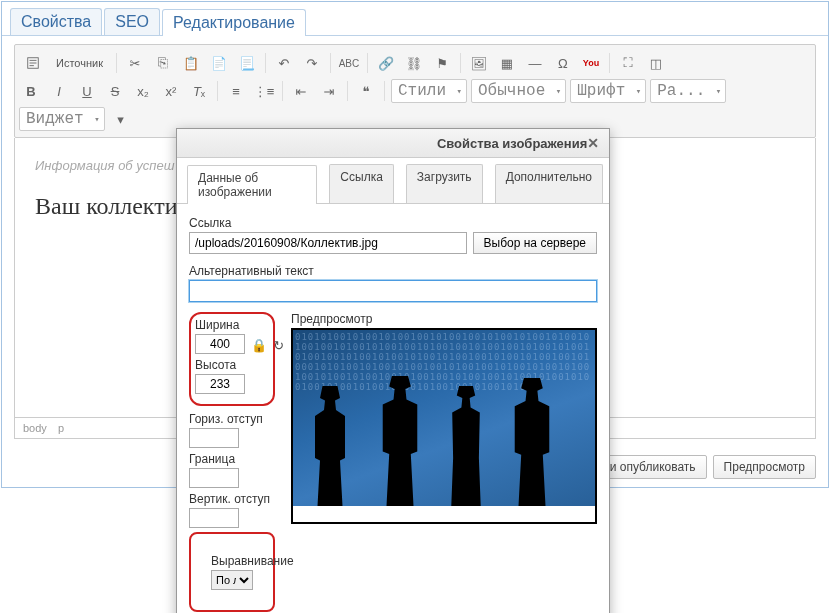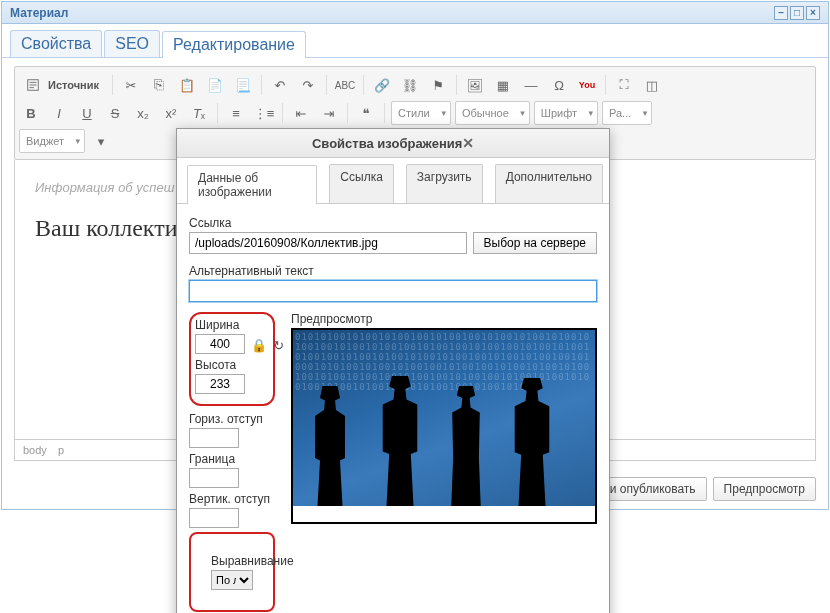--- a/index.html
+++ b/index.html
@@ -8,35 +8,35 @@
 .titlebar { background: linear-gradient(#e4eef8,#d4e4f4); border-bottom: 1px solid #a4c3e2; padding: 4px 8px; color: #3a6ea5; font-weight: bold; display: flex; justify-content: space-between; align-items: center; font-size: 12px; height: 22px; }
 .titlebar .icons { display: flex; gap: 2px; }
 .titlebar .icons span { width: 14px; height: 14px; border: 1px solid #7da2c8; display: flex; align-items: center; justify-content: center; font-size: 10px; color: #3a6ea5; background: #e8f0f8; cursor: pointer; }
 .tabs { display: flex; padding: 6px 8px 0 8px; gap: 2px; border-bottom: 1px solid #bcd2e8; }
 .tab { padding: 4px 10px; border: 1px solid #bcd2e8; border-bottom: none; background: #f0f5fa; color: #3a6ea5; font-size: 16px; cursor: pointer; border-radius: 3px 3px 0 0; }
 .tab.active { background: #fff; color: #3a6ea5; position: relative; top: 1px; }
 .editor-wrap { padding: 8px 12px; }
 .toolbar { border: 1px solid #ccc; background: #f5f5f5; padding: 4px; border-radius: 2px; }
 .tb-row { display: flex; align-items: center; gap: 4px; padding: 2px 0; flex-wrap: wrap; }
 .tb-btn { width: 24px; height: 24px; border: 1px solid transparent; display: flex; align-items: center; justify-content: center; color: #666; cursor: pointer; border-radius: 2px; font-size: 13px; }
-.tb-src { width: auto; padding: 0 6px; gap: 8px; font-size: 11px; color: #555; font-weight: bold; }
+.tb-src { width: auto; padding: 0 6px; gap: 16px; font-size: 11px; color: #555; }
 .tb-sep { width: 1px; height: 20px; background: #ddd; margin: 0 2px; }
-.tb-combo { height: 24px; border: 1px solid #ccc; background: #fff; padding: 0 20px 0 6px; font-size: 11px; color: #888; display: flex; align-items: center; position: relative; border-radius: 2px; min-width: 60px; }
+.tb-combo { height: 24px; border: 1px solid #ccc; background: #fff; padding: 0 20px 0 6px; font-size: 16px; color: #888; display: flex; align-items: center; position: relative; border-radius: 2px; min-width: 60px; font-family: Liberation Mono, monospace; }
 .tb-combo::after { content: "▾"; position: absolute; right: 4px; color: #888; font-size: 9px; }
 .content-area { border: 1px solid #ccc; border-top: none; min-height: 280px; padding: 20px; position: relative; }
 .content-area .info { color: #aaa; font-style: italic; font-size: 13px; margin-bottom: 20px; }
 .content-area h2 { color: #333; font-size: 24px; font-weight: normal; font-family: Georgia, serif; }
 .statusbar { border: 1px solid #ccc; border-top: none; padding: 4px 8px; color: #999; font-size: 11px; }
 .statusbar span { margin-right: 8px; }
 .bottom-btns { display: flex; justify-content: flex-end; gap: 6px; padding: 8px 12px; }
 .win-btn { padding: 4px 10px; border: 1px solid #bbb; background: linear-gradient(#fff,#eee); border-radius: 2px; font-size: 12px; color: #444; cursor: pointer; }
 
 
 .dialog { position: absolute; left: 176px; top: 128px; width: 434px; background: #fff; border: 1px solid #999; box-shadow: 0 3px 12px rgba(0,0,0,0.3); z-index: 10; }
-.dlg-title { background: linear-gradient(#f5f5f5,#e8e8e8); border-bottom: 1px solid #ccc; padding: 6px 10px; display: flex; justify-content: center; align-items: center; font-weight: bold; color: #444; font-size: 13px; }
+.dlg-title { background: linear-gradient(#f5f5f5,#e8e8e8); border-bottom: 1px solid #ccc; padding: 6px 10px; display: flex; justify-content: flex-end; align-items: center; font-weight: bold; color: #444; font-size: 13px; }
 .dlg-close { cursor: pointer; font-size: 14px; color: #666; }
 .dlg-tabs { display: flex; gap: 12px; padding: 6px 6px 0 10px; border-bottom: 1px solid #ccc; }
 .dlg-tab { padding: 5px 10px; border: 1px solid #ccc; border-bottom: none; background: #f0f0f0; color: #444; font-size: 12px; cursor: pointer; border-radius: 2px 2px 0 0; }
 .dlg-tab.active { background: #fff; position: relative; top: 1px; }
 .dlg-body { padding: 12px; }
 .fld-label { display: block; font-size: 12px; color: #333; margin-bottom: 2px; }
 .fld-row { margin-bottom: 10px; }
 .url-row { display: flex; gap: 6px; align-items: flex-end; }
 .txt { border: 1px solid #aaa; padding: 3px 5px; font-size: 12px; width: 100%; height: 22px; }
 .txt.focus { border: 1px solid #4b9be0; outline: 1px solid #a8d1f0; }
@@ -60,28 +60,20 @@
 .s4 { left: 212px; width: 54px; height: 128px; clip-path: polygon(35% 0,65% 0,70% 8%,60% 10%,62% 18%,82% 22%,82% 58%,70% 60%,75% 100%,25% 100%,30% 60%,18% 58%,18% 22%,38% 18%,40% 10%,30% 8%);}
 .dlg-foot { display: flex; justify-content: flex-end; gap: 8px; padding: 10px 12px 14px; }
 .ok-btn { background: #6aa52a; color: #fff; border: 1px solid #4a8510; padding: 4px 14px; font-size: 12px; font-weight: bold; border-radius: 2px; cursor: pointer; }
 .cancel-btn { background: linear-gradient(#fff,#eee); border: 1px solid #aaa; padding: 4px 2px; font-size: 12px; border-radius: 2px; cursor: pointer; }
 svg { width: 14px; height: 14px; }
 </style>
 </head>
 <body>
 
 <div class="window">
-  <div class="titlebar">
-    <span>Материал</span>
-    <div class="icons">
-      <span>–</span>
-      <span>□</span>
-      <span>×</span>
-    </div>
-  </div>
   <div class="tabs">
     <div class="tab">Свойства</div>
     <div class="tab">SEO</div>
     <div class="tab active">Редактирование</div>
   </div>
 
   <div class="editor-wrap">
     <div class="toolbar">
       <div class="tb-row">
         <div class="tb-btn tb-src">

